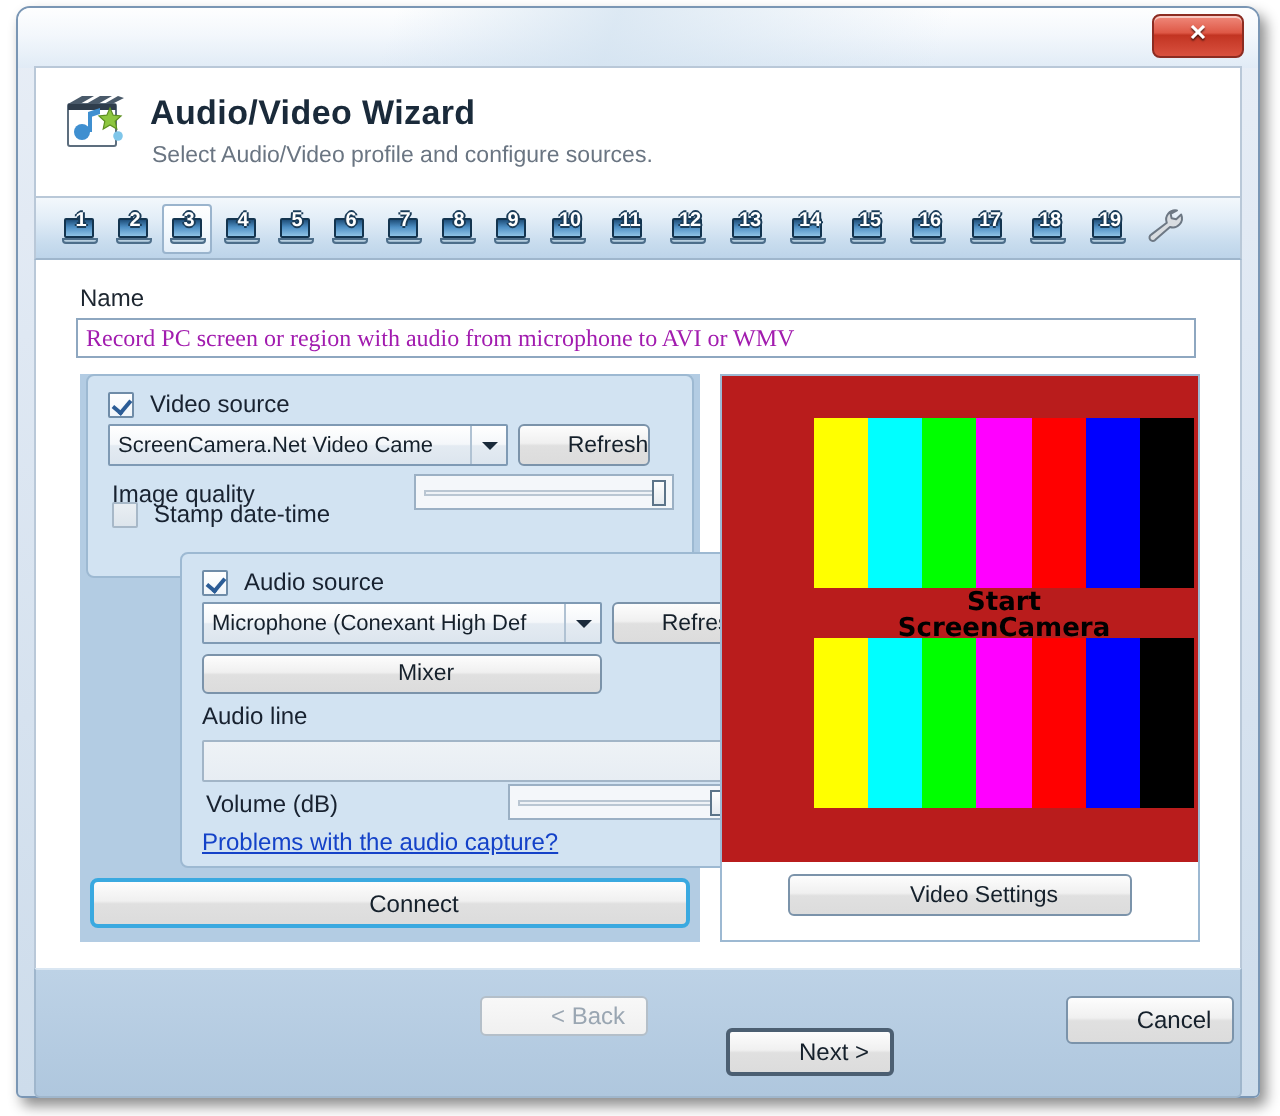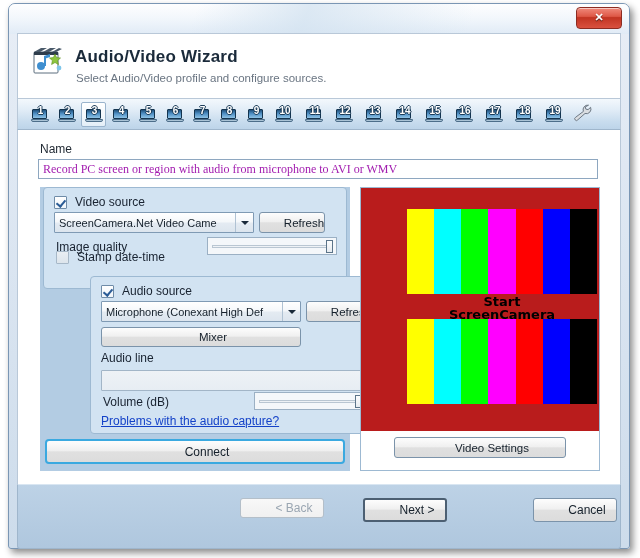--- a/index.html
+++ b/index.html
@@ -406,21 +406,21 @@
     position: absolute;
     left: 8px; top: 480px;
     width: 604px; height: 65px;
     background: linear-gradient(to bottom, #bdd2e6 0%, #afc7de 100%);
     border: 1px solid #9fb6cc;
     border-top: 1px solid #d9e6f2;
     border-radius: 0 0 3px 3px;
     box-sizing: border-box;
   }
   #back-btn   { left: 222px; top: 13px; width: 84px; height: 20px; font-size: 12px; }
-  #next-btn   { left: 345px; top: 13px; width: 84px; height: 24px; font-size: 12px; }
+  #next-btn   { left: 345px; top: 29px; width: 84px; height: 24px; font-size: 12px; }
   #cancel-btn { left: 515px; top: 13px; width: 84px; height: 24px; font-size: 12px; }
 </style>
 </head>
 <body>
 
 <div id="desktop">
 
   <div id="window">
 
     <div id="titlebar">

